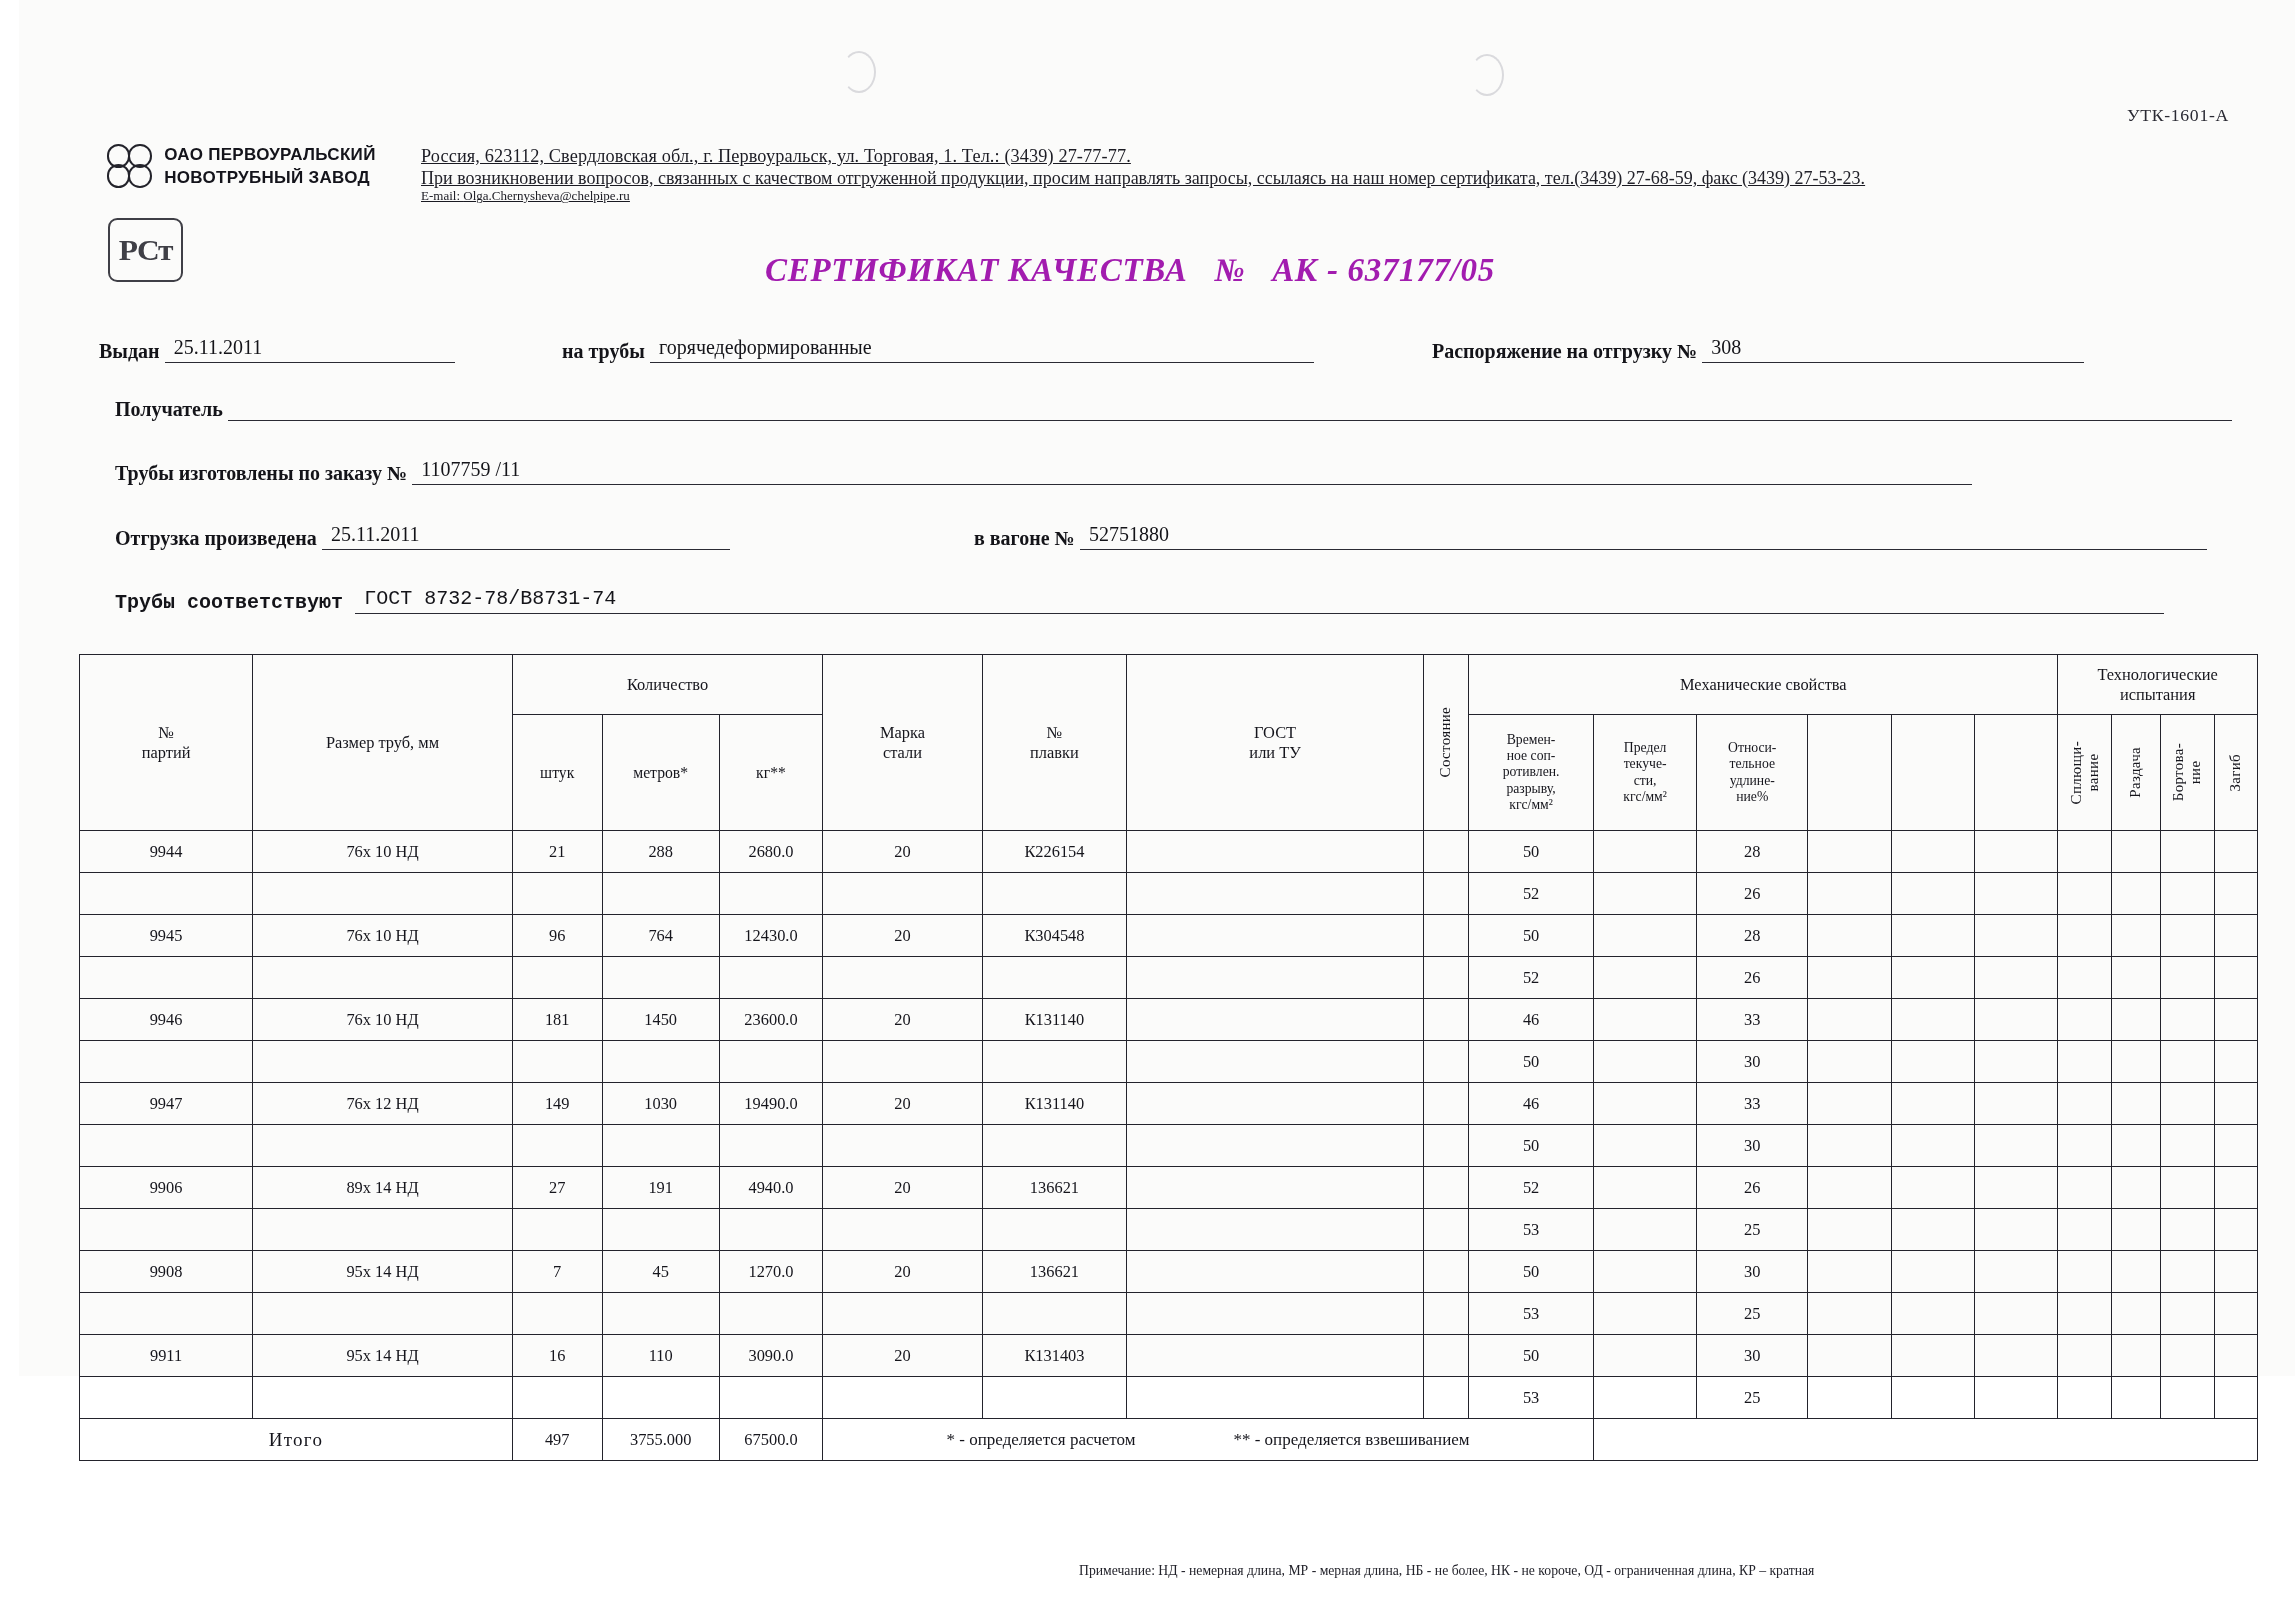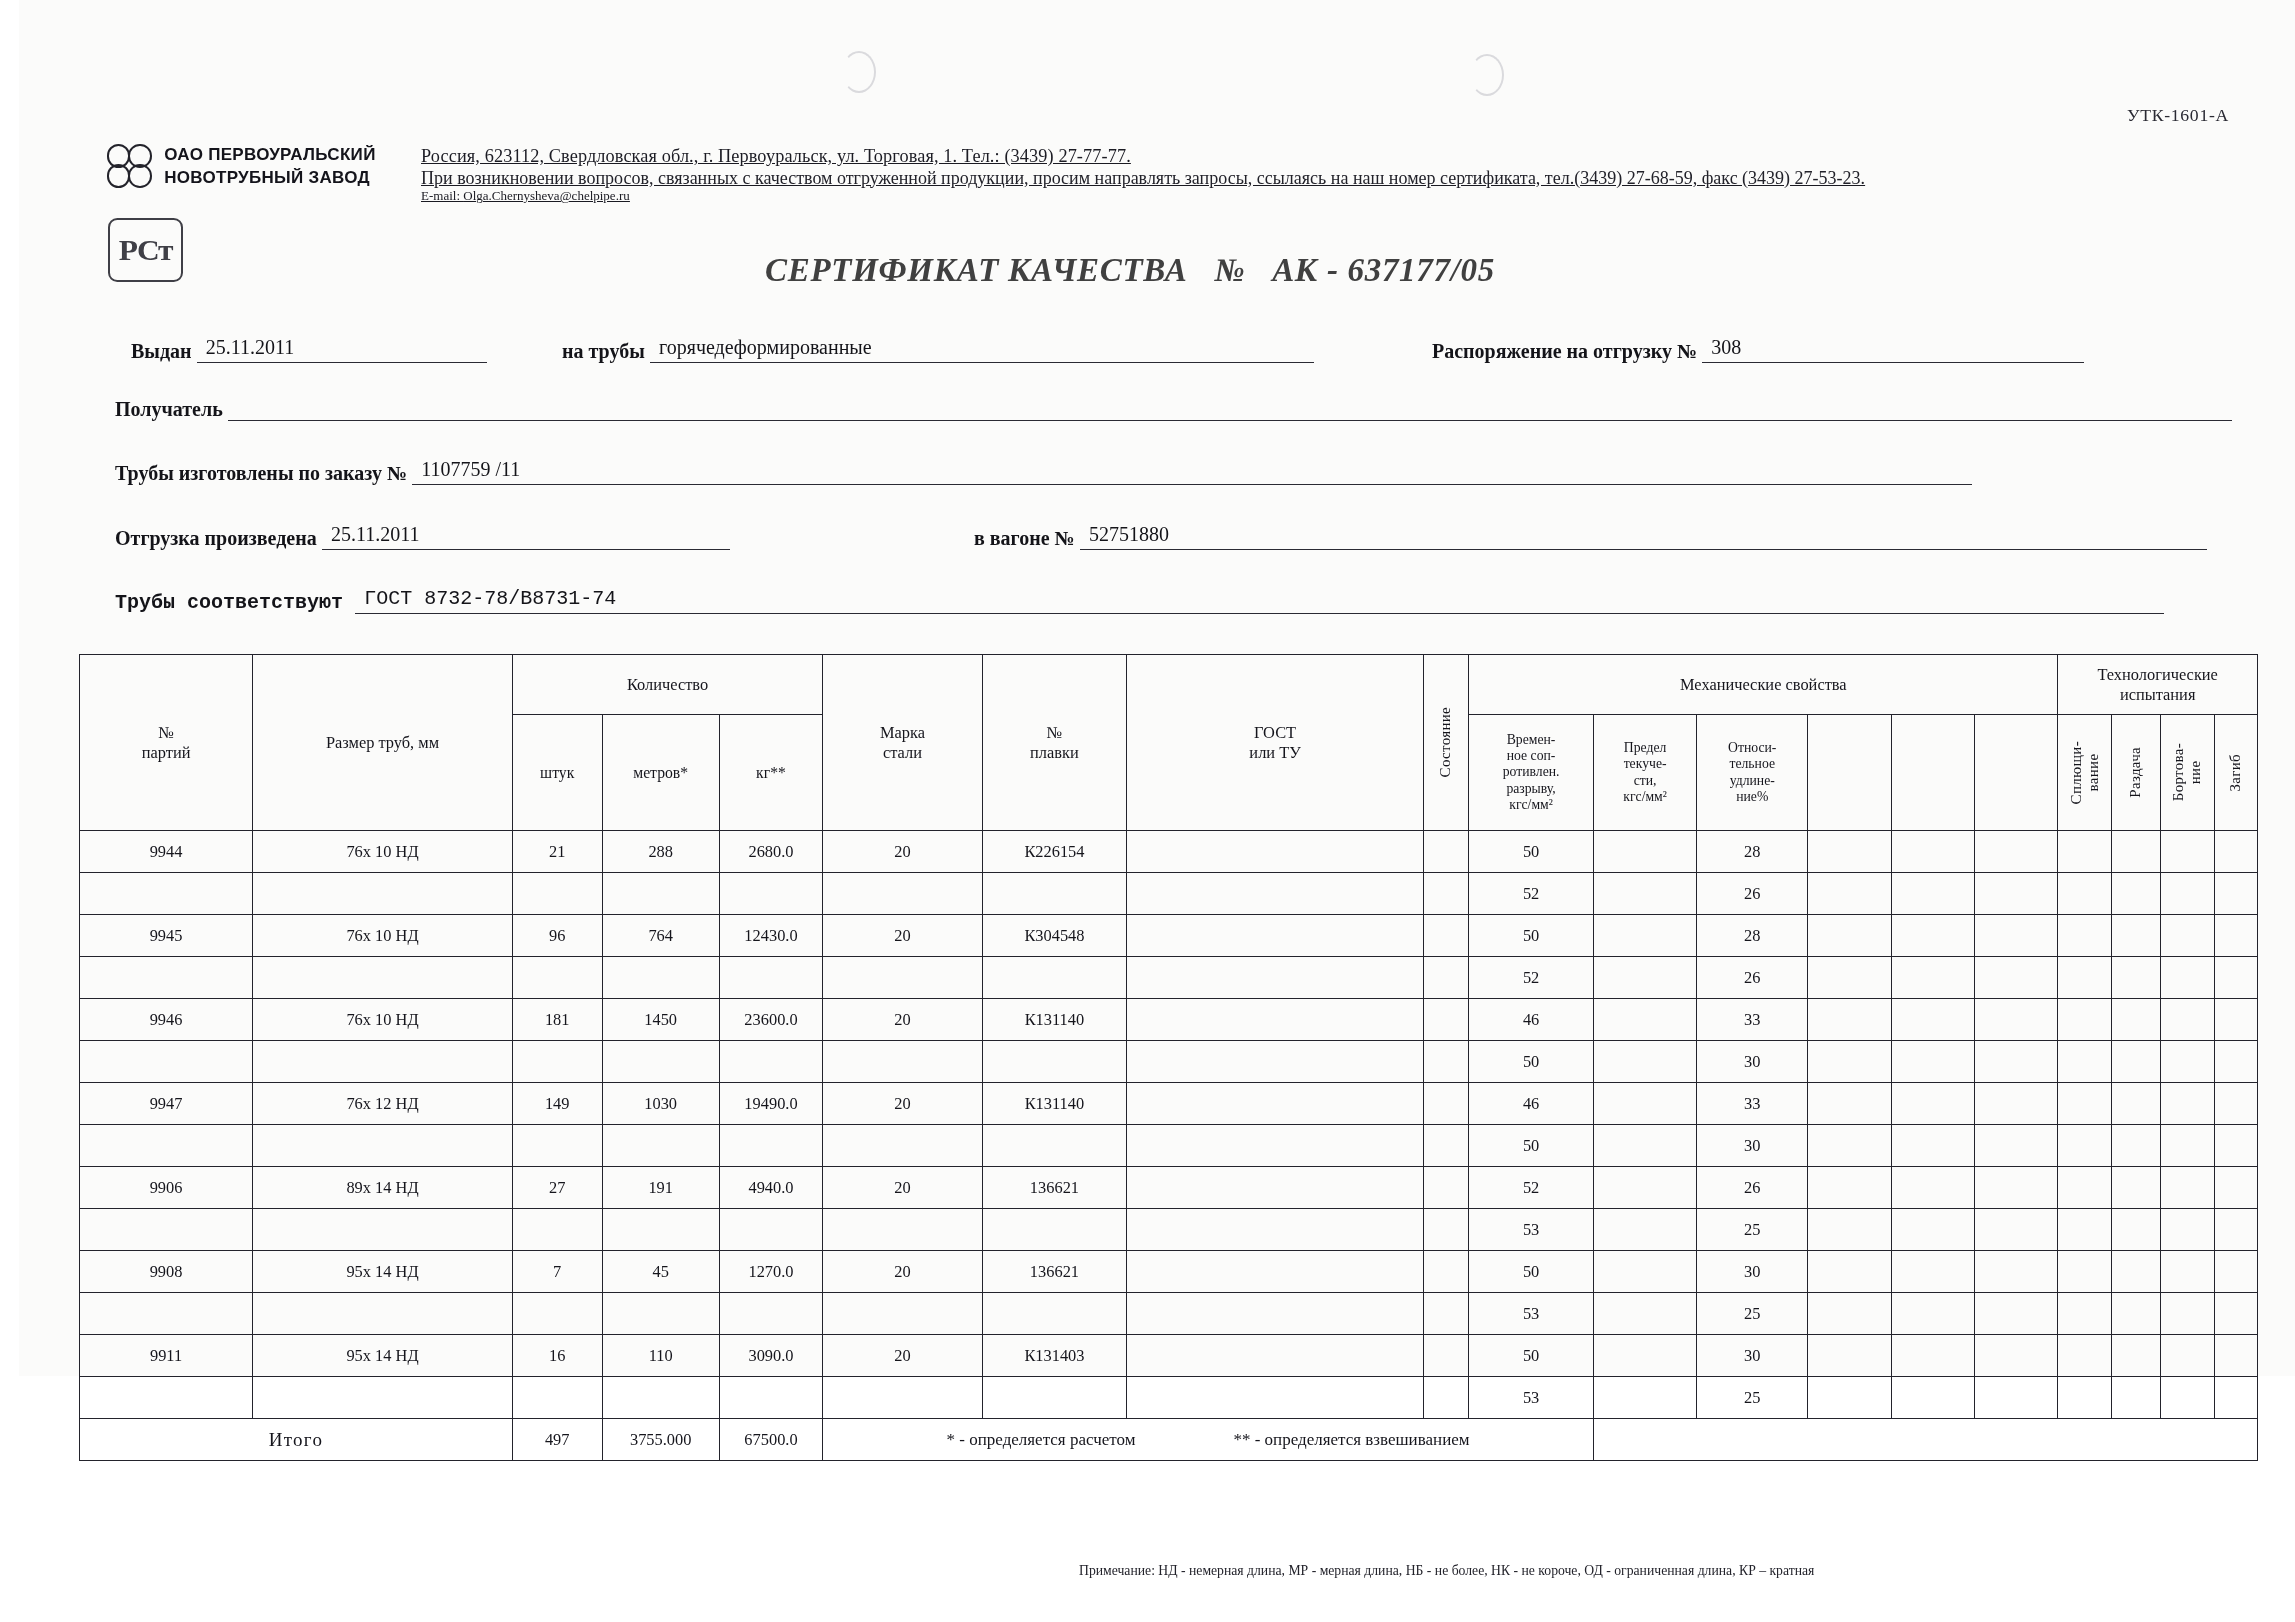--- a/index.html
+++ b/index.html
@@ -120,21 +120,21 @@
 
   
   .cert-title {
     position: absolute;
     left: 746px;
     top: 252px;
     font-size: 33px;
     font-style: italic;
     font-weight: bold;
     letter-spacing: 0.7px;
-    color: #404040;
+    color: #a21caf;
     white-space: nowrap;
   }
   .cert-title .num { font-style: italic; }
 
   
   .field-row {
     position: absolute;
     font-size: 20px;
     color: #141419;
     white-space: nowrap;
@@ -240,21 +240,21 @@
       <u>Olga.Chernysheva@chelpipe.ru</u>
     </div>
   </div>
 
   <div class="cert-title">
     <span>СЕРТИФИКАТ КАЧЕСТВА</span>
     &nbsp;&nbsp;<span>№</span>
     &nbsp;&nbsp;<span class="num">АК - 637177/05</span>
   </div>
 
-  <div class="field-row" style="left:112px; top:335px;">
+  <div class="field-row" style="left:80px; top:335px;">
     <span class="lbl">Выдан</span>
     <span class="val" style="width:275px;">25.11.2011</span>
   </div>
   <div class="field-row" style="left:543px; top:335px;">
     <span class="lbl">на трубы</span>
     <span class="val" style="width:648px;">горячедеформированные</span>
   </div>
   <div class="field-row" style="left:1413px; top:335px;">
     <span class="lbl">Распоряжение на отгрузку №</span>
     <span class="val" style="width:366px;">308</span>

